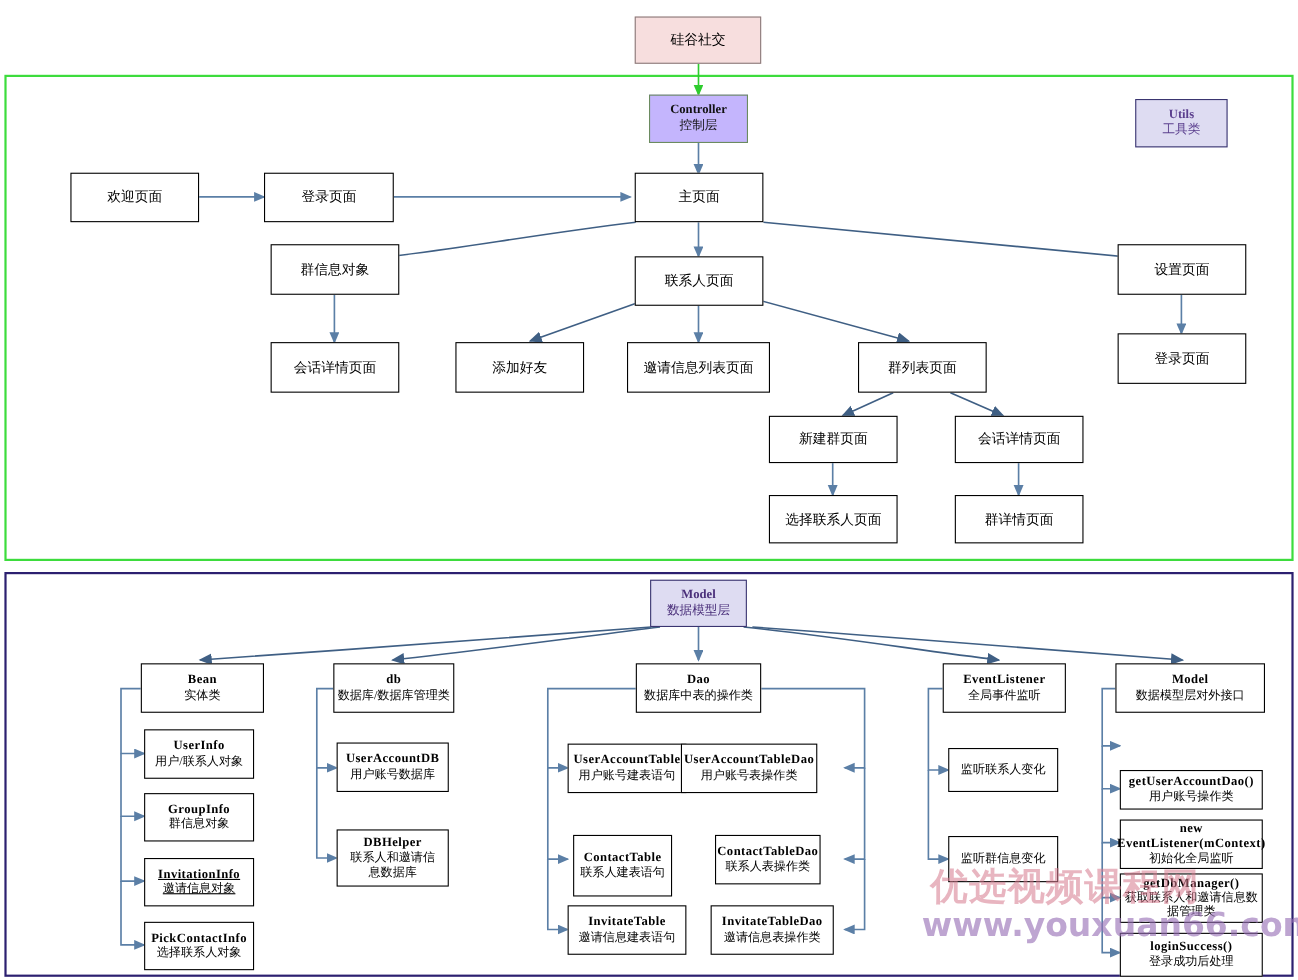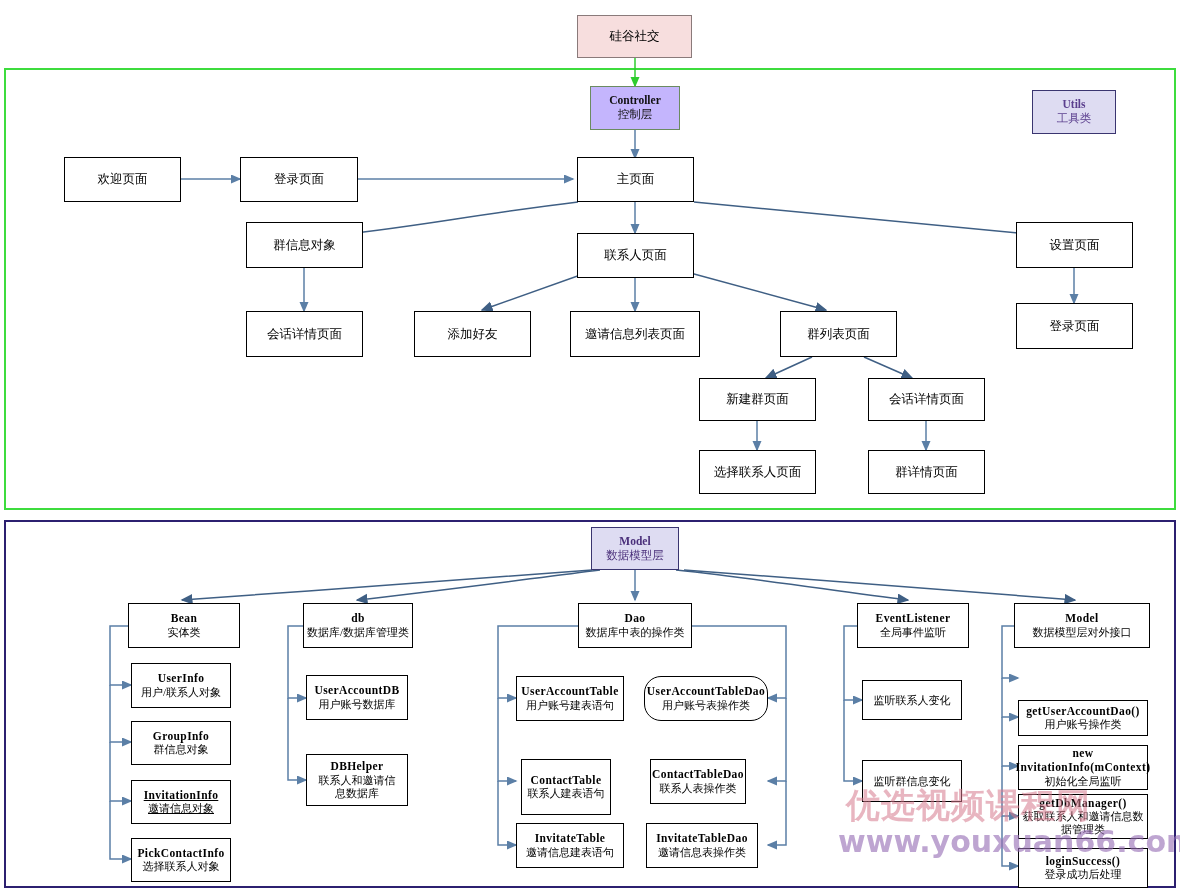--- a/index.html
+++ b/index.html
@@ -323,21 +323,21 @@
   </div>
 
   <div class="node classbox" style="left:578px;top:603px;width:114px;height:45px;">
     <span class="l1">Dao</span>
     <span class="l2">数据库中表的操作类</span>
   </div>
   <div class="node classbox" style="left:516px;top:676px;width:108px;height:45px;">
     <span class="l1">UserAccountTable</span>
     <span class="l2">用户账号建表语句</span>
   </div>
-  <div class="node classbox thin" style="left:644px;top:676px;width:124px;height:45px;border-radius:17px;">
+  <div class="node classbox thin" style="left:619px;top:676px;width:124px;height:45px;">
     <span class="l1">UserAccountTableDao</span>
     <span class="l2">用户账号表操作类</span>
   </div>
   <div class="node classbox" style="left:521px;top:759px;width:90px;height:56px;">
     <span class="l1">ContactTable</span>
     <span class="l2">联系人建表语句</span>
   </div>
   <div class="node classbox" style="left:650px;top:759px;width:96px;height:45px;">
     <span class="l1">ContactTableDao</span>
     <span class="l2">联系人表操作类</span>
@@ -365,21 +365,21 @@
   <div class="node classbox" style="left:1014px;top:603px;width:136px;height:45px;">
     <span class="l1">Model</span>
     <span class="l2">数据模型层对外接口</span>
   </div>
   <div class="node classbox" style="left:1018px;top:700px;width:130px;height:36px;">
     <span class="l1">getUserAccountDao()</span>
     <span class="l2">用户账号操作类</span>
   </div>
   <div class="node classbox" style="left:1018px;top:745px;width:130px;height:45px;">
     <span class="l1">new</span>
-    <span class="l1">InvitationInfo(mContext)</span>
+    <span class="l1">EventListener(mContext)</span>
     <span class="l3">初始化全局监听</span>
   </div>
   <div class="node classbox" style="left:1018px;top:794px;width:130px;height:45px;">
     <span class="l1">getDbManager()</span>
     <span class="l2">获取联系人和邀请信息数</span>
     <span class="l3">据管理类</span>
   </div>
   <div class="node classbox" style="left:1018px;top:848px;width:130px;height:40px;">
     <span class="l1">loginSuccess()</span>
     <span class="l2">登录成功后处理</span>

